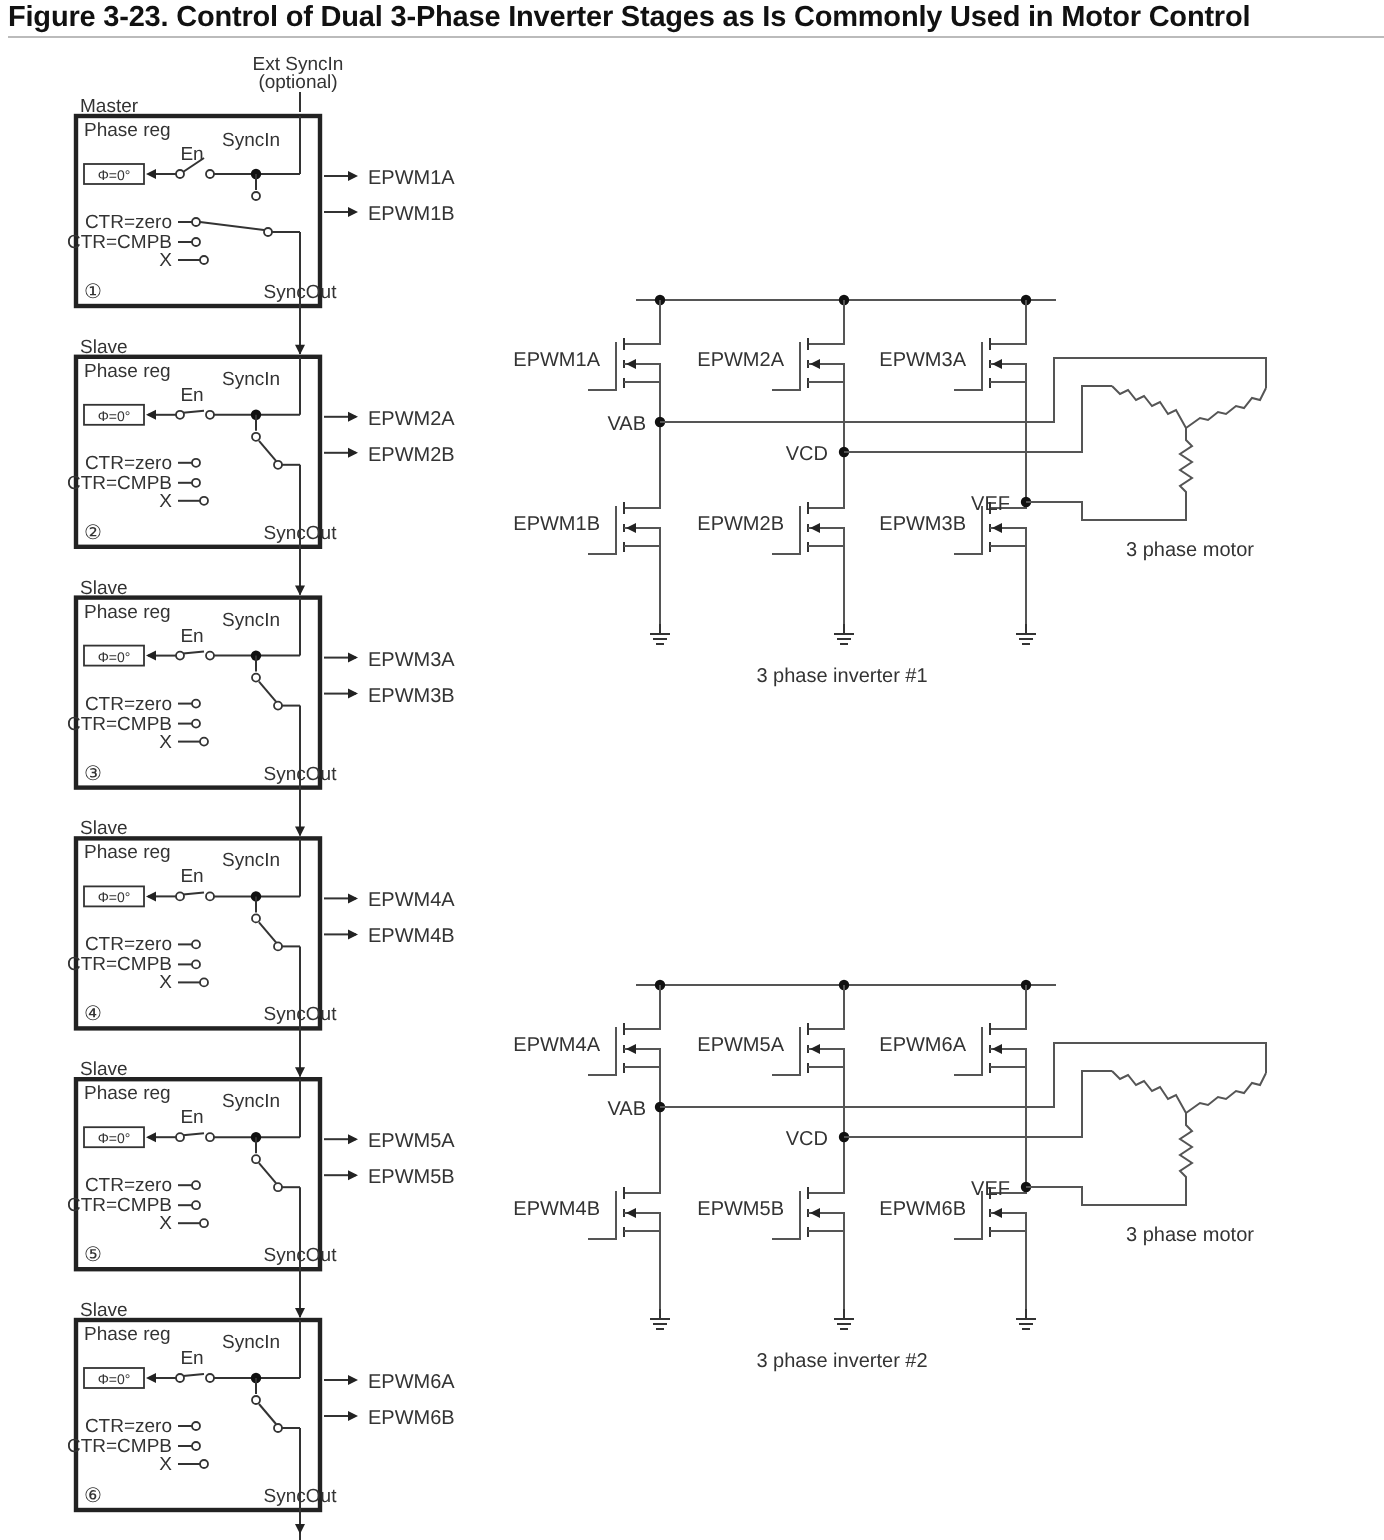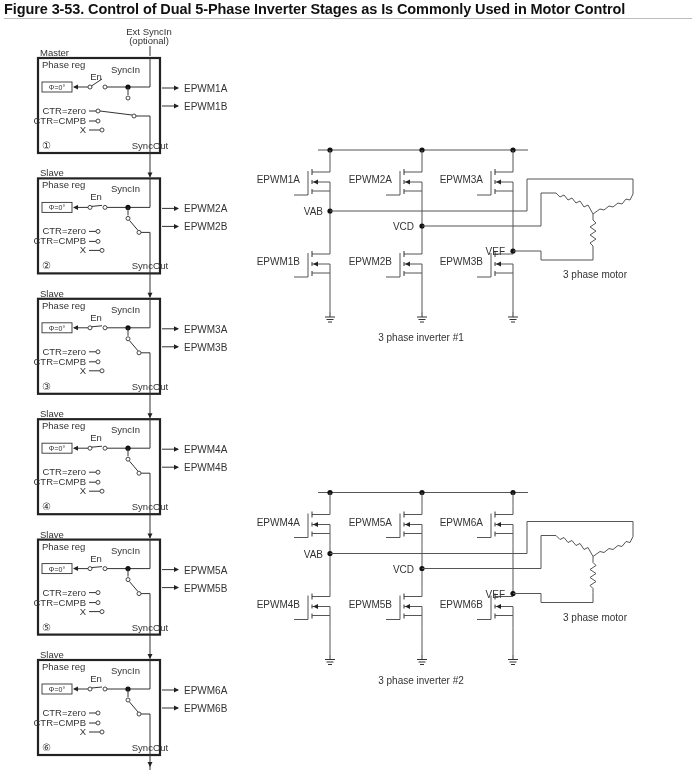--- a/index.html
+++ b/index.html
@@ -17,21 +17,21 @@
   .wire-d { fill: none; stroke: #333; stroke-width: 1; }
   .node { fill: #111; }
   .ring { fill: #fff; stroke: #333; stroke-width: 0.9; }
   .lbl { font-size: 10px; }
   .lbl-sm { font-size: 9.5px; }
   .tiny { font-size: 7px; }
 </style>
 </head>
 <body>
 
-<div id="fig-title">Figure 3-53. Control of Dual 5-Phase Inverter Stages as Is Commonly Used in Motor Control</div>
+<div id="fig-title">Figure 3-23. Control of Dual 3-Phase Inverter Stages as Is Commonly Used in Motor Control</div>
 
 <svg id="diagram" width="692" height="770" viewBox="0 0 692 770" xmlns="http://www.w3.org/2000/svg">
   <defs>
     <marker id="arr" viewBox="0 0 10 10" refX="9" refY="5" markerWidth="6" markerHeight="6" orient="auto">
       <path d="M0,1 L10,5 L0,9 z" fill="#222"></path>
     </marker>
   </defs>
   <text x="149" y="35" text-anchor="middle" class="lbl-sm">Ext SyncIn</text>
   <text x="149" y="44" text-anchor="middle" class="lbl-sm">(optional)</text>
   <g id="blocks">

